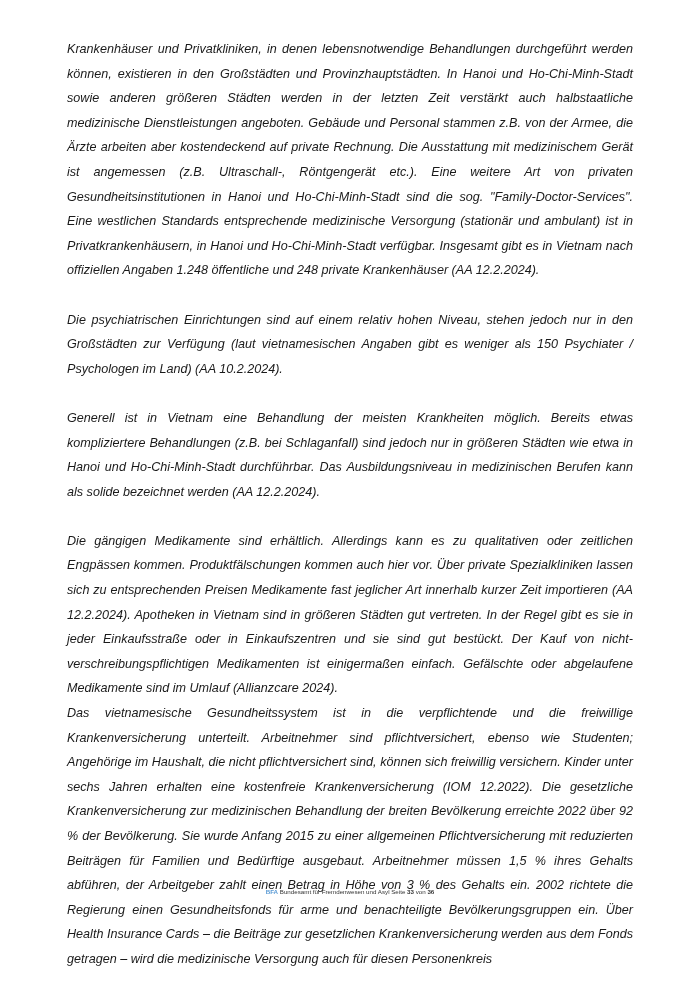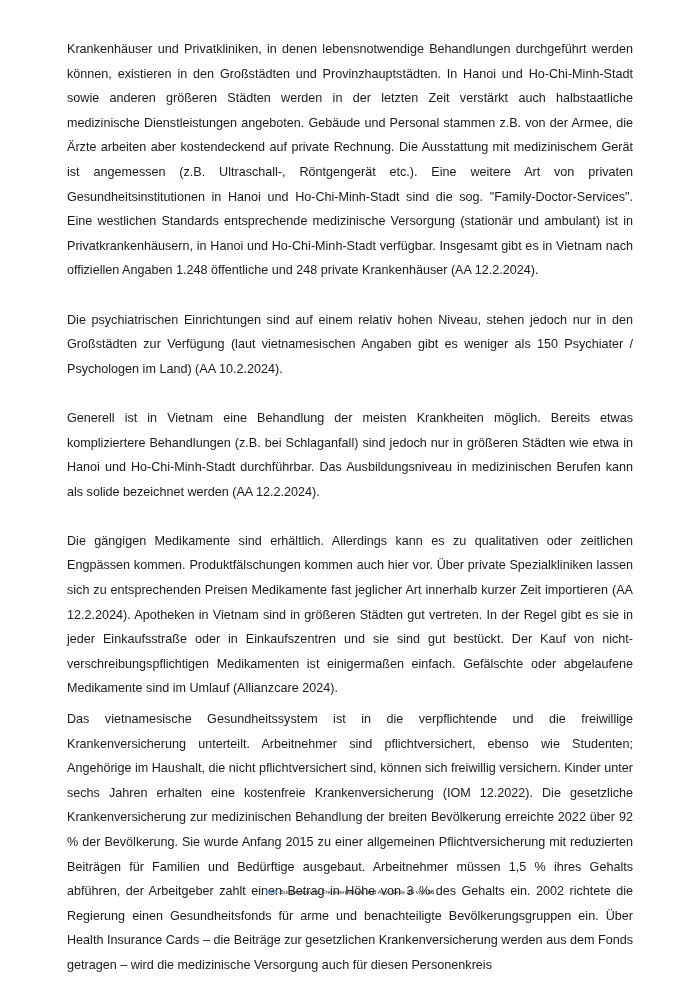--- a/index.html
+++ b/index.html
@@ -20,23 +20,24 @@
       left: 67px;
       top: 37px;
       width: 566px;
     }
     .para {
       margin: 0;
       font-size: 12.6px;
       line-height: 24.6px;
       text-align: justify;
       text-align-last: left;
+      font-style: italic;
     }
     .gap-large { margin-bottom: 24.6px; }
-    .gap-small { margin-bottom: 6px; }
+    .gap-small { }
     .footer {
       position: absolute;
       left: 0;
       width: 700px;
       top: 888px;
       text-align: center;
       font-size: 6.2px;
       color: #333333;
       white-space: nowrap;
     }

